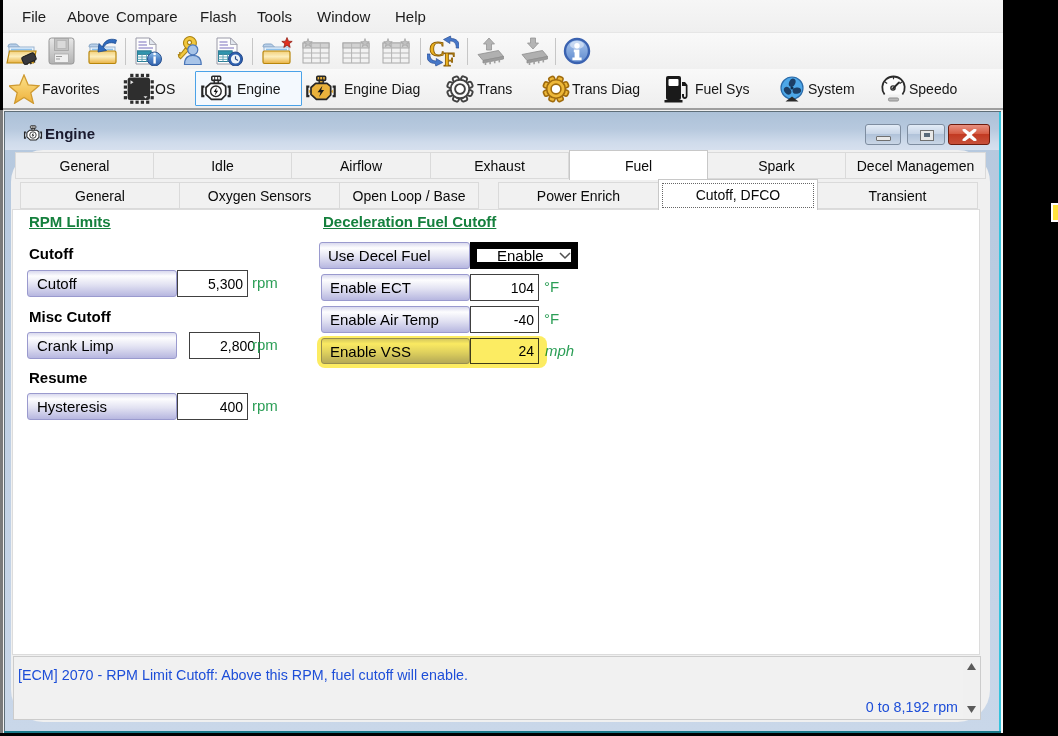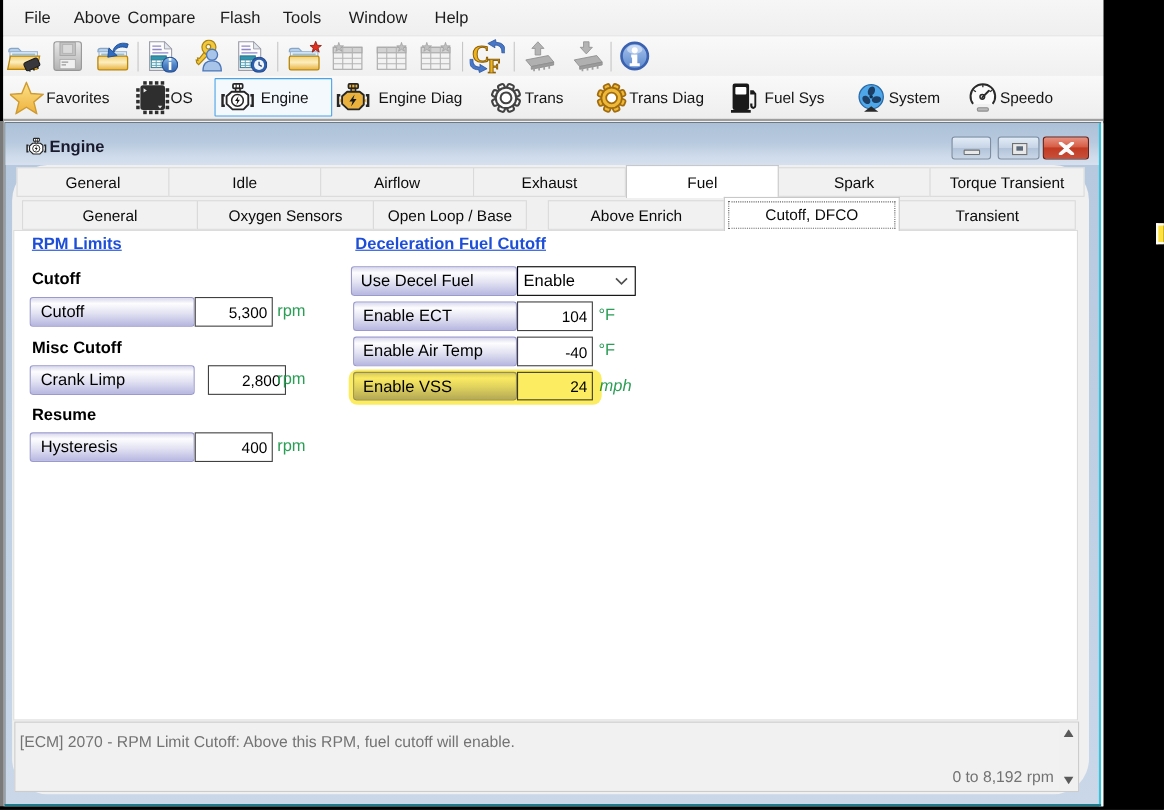--- a/index.html
+++ b/index.html
@@ -23,33 +23,33 @@
 #title { position:absolute; left:40px; top:13px; font-size:15px; color:#1a1a2e; font-weight:700; }
 .capbtn { position:absolute; top:12px; height:21px; border-radius:3px; }
 #client { position:absolute; left:6px; top:38px; width:979px; height:572px; background:#f0f0f0;border-radius:32px; }
 .tab { position:absolute; top:0; height:100%; background:#f1f1f1;
   border:1px solid #dadada; display:flex; align-items:center; justify-content:center;
   font-size:14px; color:#0a0a0a; }
 .tabsel { position:absolute; background:#fff; border:1px solid #c8c8c8; border-bottom:none;
   display:flex; align-items:center; justify-content:center; font-size:14px; color:#0a0a0a; z-index:3; }
 #pane { position:absolute; left:1px; top:59px; width:968px; height:446px;
   background:#fff; border:1px solid #dcdcdc; }
-.h1 { position:absolute; font-weight:700; font-size:15px; text-decoration:underline; color:#1d4ed8; white-space:nowrap;}
+.h1 { position:absolute; font-weight:700; font-size:15px; text-decoration:underline; color:#15803d; white-space:nowrap;}
 .h2 { position:absolute; font-weight:700; font-size:15px; color:#000; white-space:nowrap;}
 .row { position:absolute; }
 .flabel { position:absolute; left:0; top:0; height:100%;
   background:linear-gradient(180deg,#d9d9ee 0%,#fdfdfe 20%,#e2e2f2 55%,#b7b7e0 100%);
   border:1px solid #9a9ace; border-radius:3px;
   font-size:15px; color:#000; display:flex; align-items:center; padding-left:9px; }
 .fval { position:absolute; top:0; height:100%; background:#fff; border:1px solid #404040;
   font-size:14px; color:#000; display:flex; align-items:center; justify-content:flex-end;
   padding-right:4px; }
 .funit { position:absolute; font-size:15px; color:#2b9e56; }
 #status { position:absolute; left:2px; top:506px; width:968px; height:64px;
-  background:#f1f1f1; border:1px solid #cccccc; font-size:14.3px; color:#737373;padding-left:20px; }
+  background:#f1f1f1; border:1px solid #cccccc; font-size:14.3px; color:#1d4ed8;padding-left:20px; }
 </style></head><body>
 <div id="stage">
 <svg width="0" height="0" style="position:absolute">
 <defs>
 <linearGradient id="gf" x1="0" y1="0" x2="0" y2="1">
  <stop offset="0" stop-color="#f3cf78"></stop>
           <stop offset="0.45" stop-color="#fceebd"></stop>
  <stop offset="1" stop-color="#e9b242"></stop>
 </linearGradient>
 <linearGradient id="gflop" x1="0" y1="0" x2="0" y2="1">
@@ -401,26 +401,26 @@
           <path d="M2 1 L7.5 5 L13 1 M2 11 L7.5 7 L13 11 M2 1 L13 11 M13 1 L2 11" stroke="#f2f2f2" stroke-width="3" fill="none" stroke-linejoin="round" stroke-linecap="round"></path>
           <path d="M2.5 1.5 L12.5 10.5 M12.5 1.5 L2.5 10.5" stroke="#fdfdfd" stroke-width="2.6" stroke-linecap="round"></path>
         </svg>
       </div>
 <div id="client">
 <div class="tab" style="left:4px; top:2px; width:139px; height:27px; margin-left:0px">General</div>
 <div class="tab" style="left:143px; top:2px; width:139px; height:27px; margin-left:-1px">Idle</div>
 <div class="tab" style="left:281px; top:2px; width:140px; height:27px; margin-left:-1px">Airflow</div>
 <div class="tab" style="left:420px; top:2px; width:139px; height:27px; margin-left:-1px">Exhaust</div>
 <div class="tab" style="left:697px; top:2px; width:139px; height:27px; margin-left:-1px">Spark</div>
-<div class="tab" style="left:835px; top:2px; width:141px; height:27px; margin-left:-1px">Torque Transient</div>
+<div class="tab" style="left:835px; top:2px; width:141px; height:27px; margin-left:-1px">Decel Managemen</div>
 <div class="tabsel" style="left:558px; top:0px; width:139px; height:30px;">Fuel</div>
 <div class="tab" style="left:9px; top:32px; width:160px; height:27px;">General</div>
 <div class="tab" style="left:168px; top:32px; width:161px; height:27px;">Oxygen Sensors</div>
 <div class="tab" style="left:328px; top:32px; width:140px; height:27px;">Open Loop / Base</div>
-<div class="tab" style="left:487px; top:32px; width:161px; height:27px;">Above Enrich</div>
+<div class="tab" style="left:487px; top:32px; width:161px; height:27px;">Power Enrich</div>
 <div class="tab" style="left:806px; top:32px; width:161px; height:27px;">Transient</div>
 <div class="tabsel" style="left:647px; top:29px; width:160px; height:31px;"><div class="abs" style="left:3px;top:3px;right:3px;bottom:2px;border:1px dotted #666;"></div>Cutoff, DFCO</div>
 <div id="pane">
 <div class="h1" style="left:16px; top:3px;">RPM Limits</div>
 <div class="h2" style="left:16px; top:35px;">Cutoff</div>
 <div class="row" style="left:14px; top:60px; width:221px; height:27px;">
             <div class="flabel" style="width:150px;">Cutoff</div>
             <div class="fval" style="left:150px; width:71px;">5,300</div>
           </div>
 <div class="funit" style="left:239px; top:64px;">rpm</div>
@@ -432,21 +432,21 @@
 <div class="funit" style="left:239px; top:126px;">rpm</div>
 <div class="h2" style="left:16px; top:159px;">Resume</div>
 <div class="row" style="left:14px; top:183px; width:221px; height:27px;">
             <div class="flabel" style="width:150px;">Hysteresis</div>
             <div class="fval" style="left:150px; width:71px;">400</div>
           </div>
 <div class="funit" style="left:239px; top:187px;">rpm</div>
 <div class="h1" style="left:310px; top:3px;">Deceleration Fuel Cutoff</div>
 <div class="row" style="left:306px; top:32px; width:259px; height:27px;">
             <div class="flabel" style="width:151px; padding-left:8px;">Use Decel Fuel</div>
-            <div class="fval" style="left:151px; width:108px; border:1px solid #000000; justify-content:flex-start; padding-left:5px; font-size:15px;text-align:center;">Enable</div>
+            <div class="fval" style="left:151px; width:108px; border:7px solid #000000; justify-content:flex-start; padding-left:20px; font-size:15px;text-align:center;">Enable</div>
             <svg class="abs" style="left:240px;top:10px" width="12" height="8" viewBox="0 0 12 8">
               <path d="M1 1 L6 6 L11 1" stroke="#505050" stroke-width="1.5" fill="none"></path>
             </svg>
           </div>
 <div class="row" style="left:308px; top:64px; width:229px; height:27px;">
             <div class="flabel" style="width:149px; padding-left:8px;">Enable ECT</div>
             <div class="fval" style="left:149px; width:69px;">104</div>
           </div>
 <div class="funit" style="left:531px; top:68px;">°F</div>
 <div class="row" style="left:308px; top:96px; width:229px; height:27px;text-align:right;">

